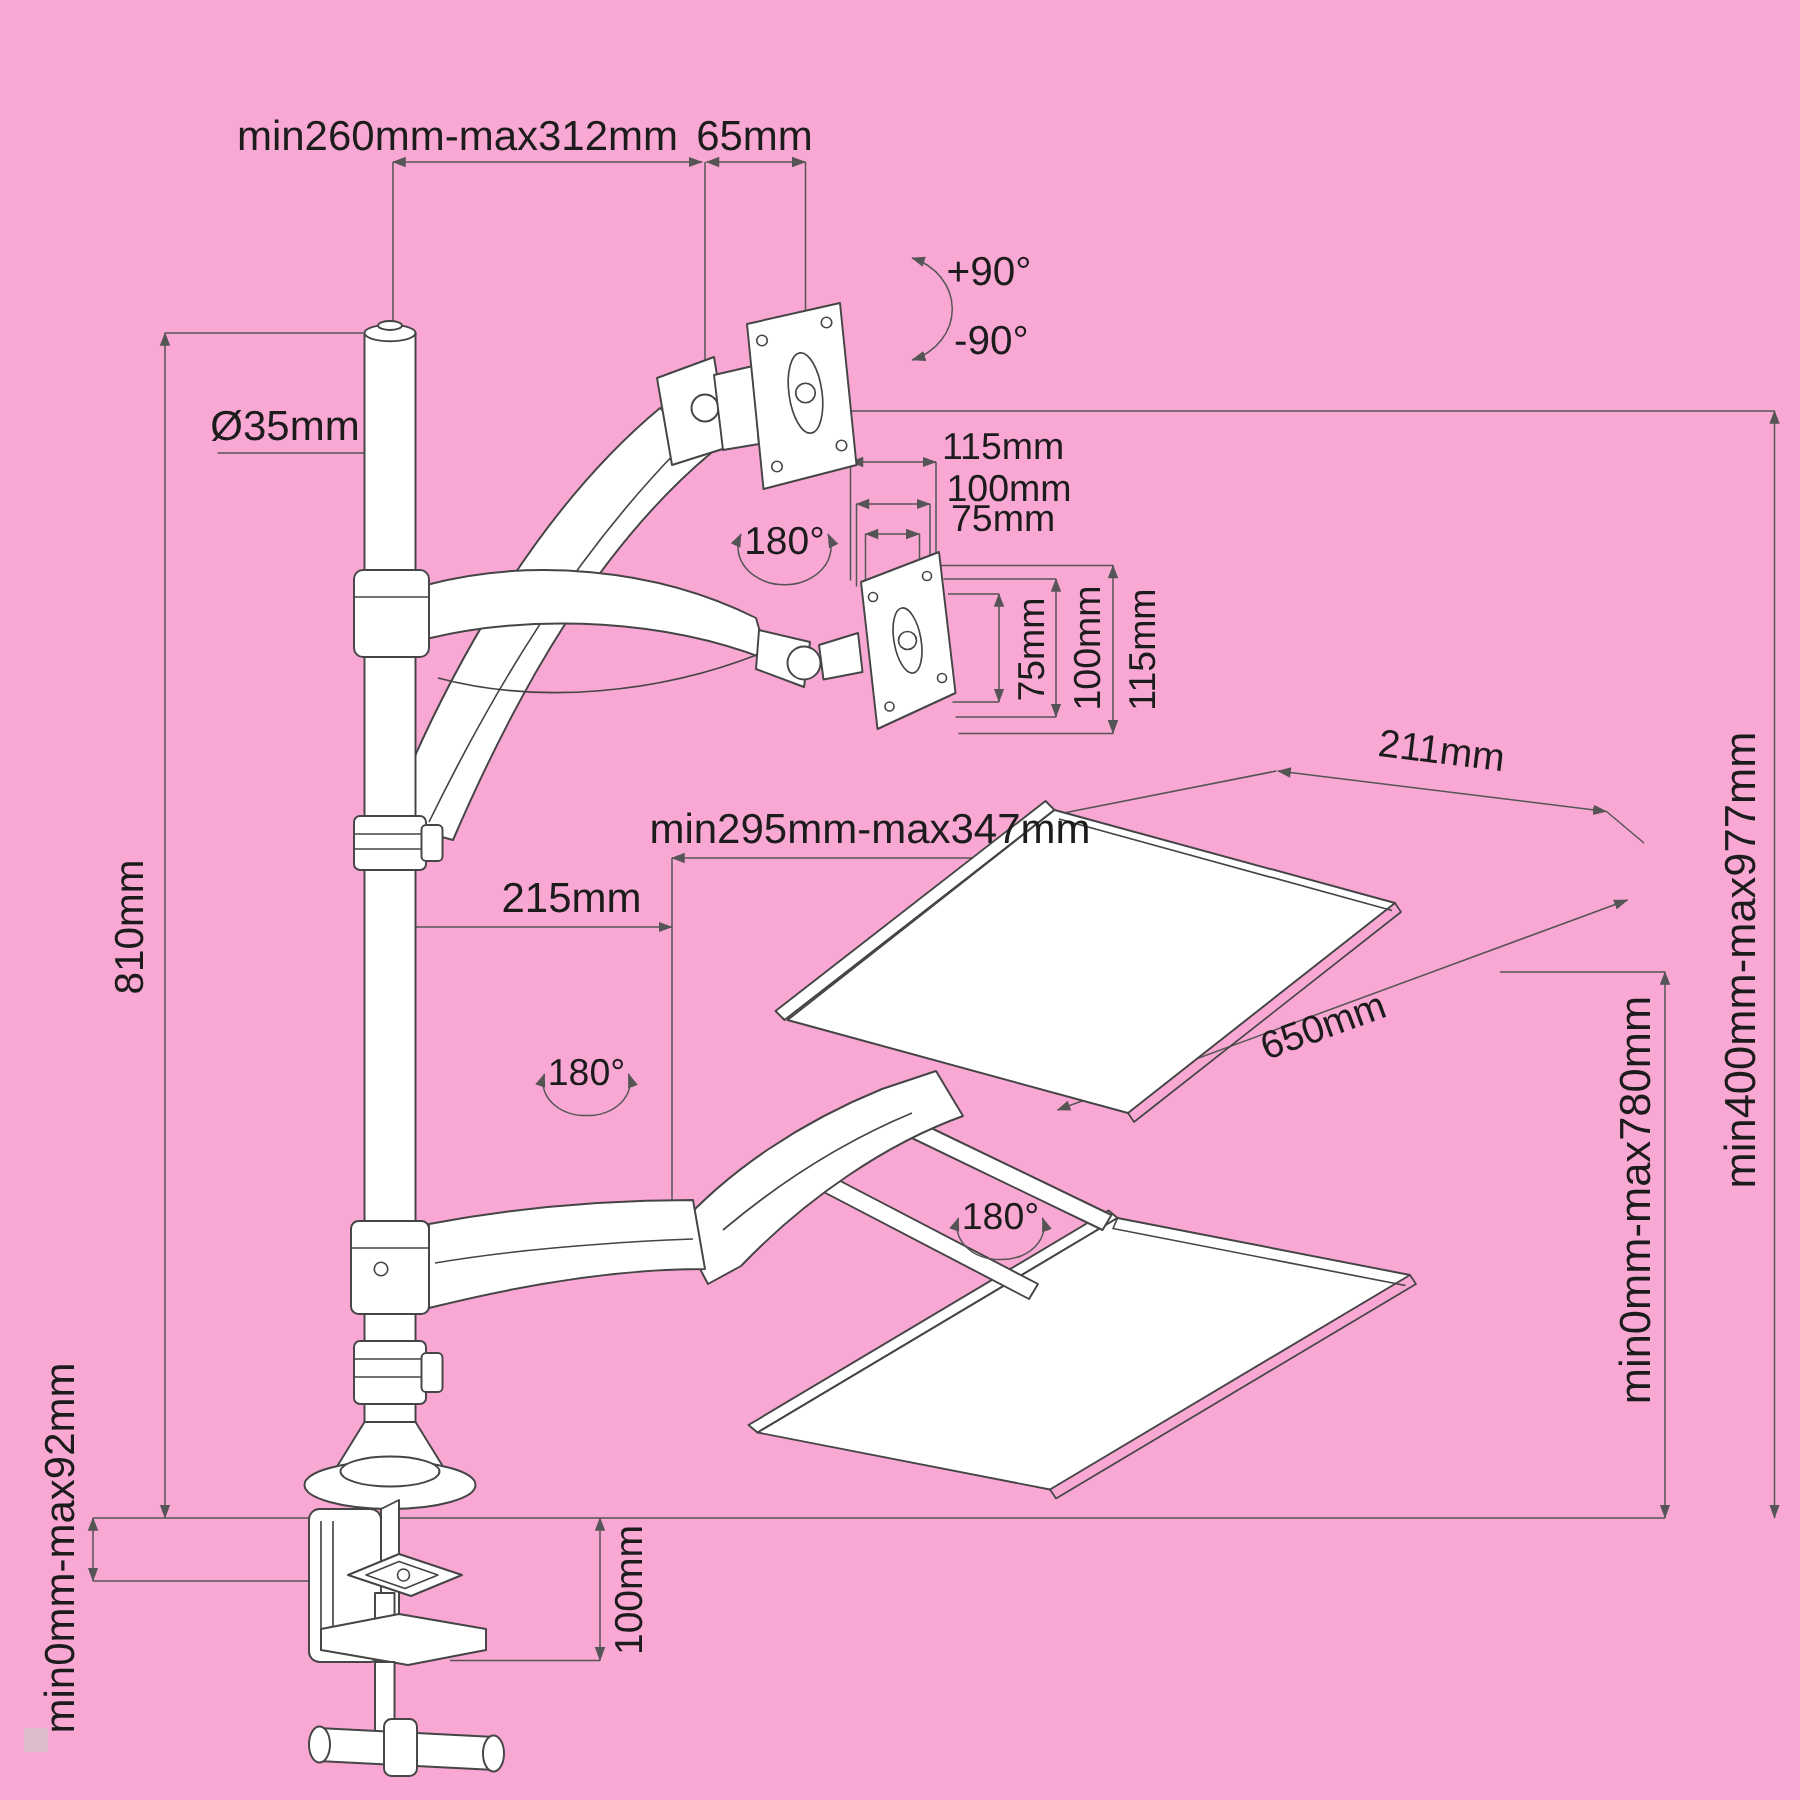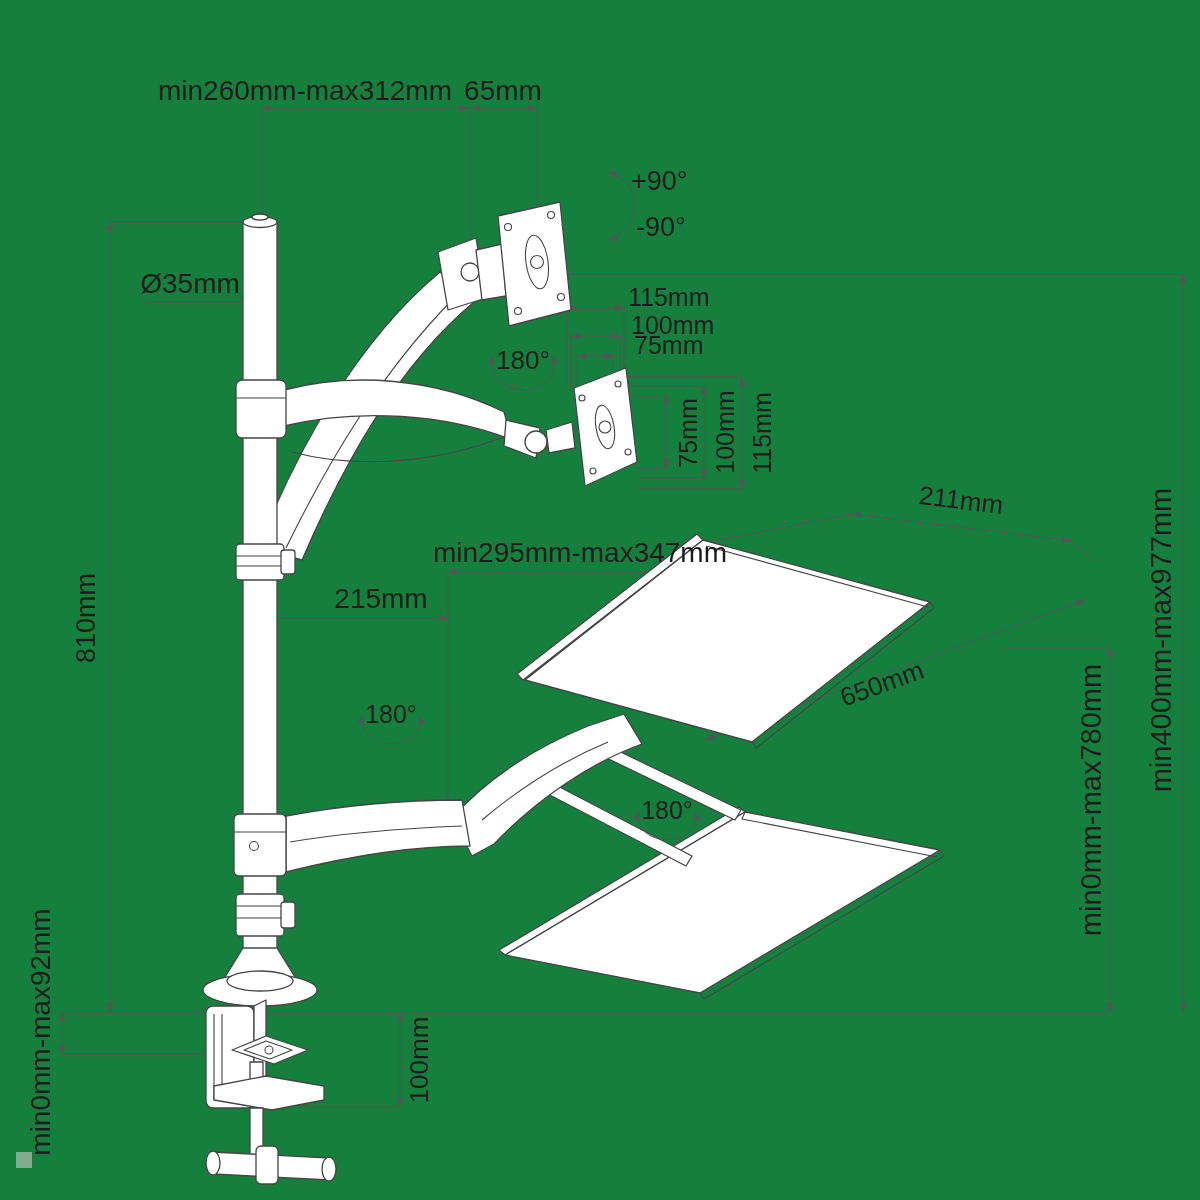--- a/index.html
+++ b/index.html
@@ -1,16 +1,16 @@
 <!DOCTYPE html>
 <html><head>
 <meta charset="utf-8">
 <style>
   html,body{margin:0;padding:0;background:#fff;}
-  .canvas{width:1200px;height:1200px;position:relative;background:#15803d;overflow:hidden;}
+  .canvas{width:1200px;height:1200px;position:relative;background:#f9a8d4;overflow:hidden;}
   .dim{stroke:#555;stroke-width:1;fill:none;}
   .shape{stroke:#454545;stroke-width:1.3;fill:#fff;stroke-linejoin:round;}
   .shapeline{stroke:#454545;stroke-width:1.1;fill:none;stroke-linejoin:round;}
   .lbl{font-family:"Liberation Sans",sans-serif;fill:#1c1c1c;}
 </style>
 </head>
 <body>
 
 <div class="canvas">
 <svg width="1200" height="1200" viewBox="0 0 1200 1200" xmlns="http://www.w3.org/2000/svg">

